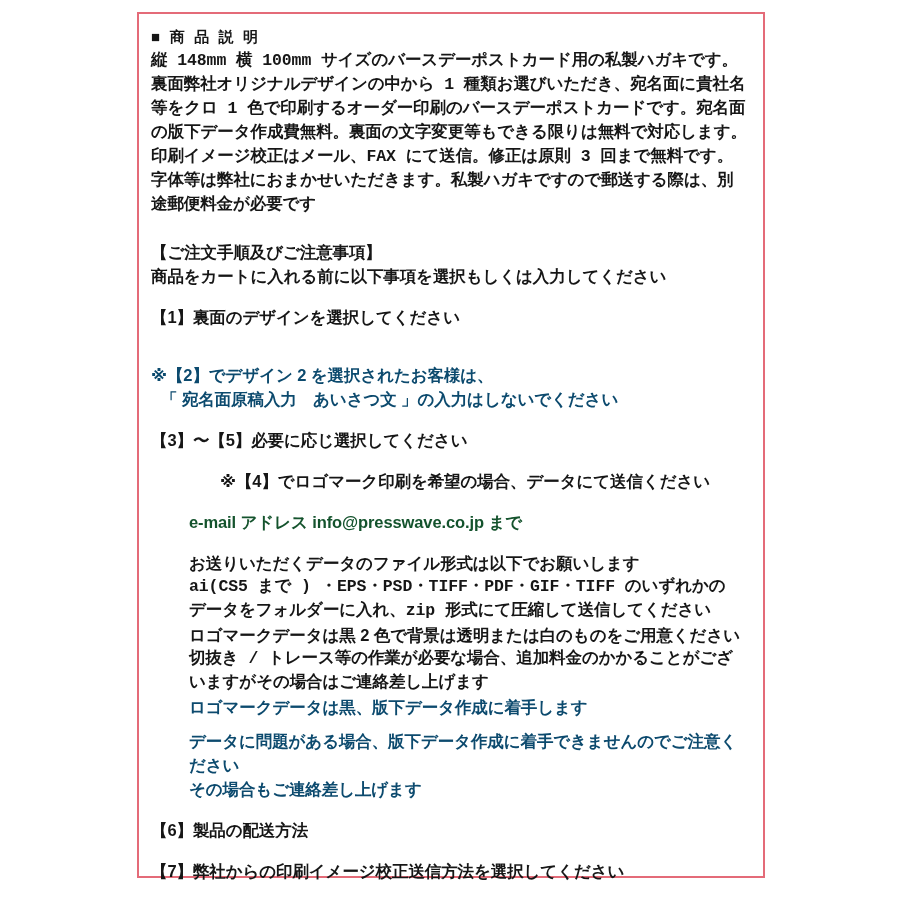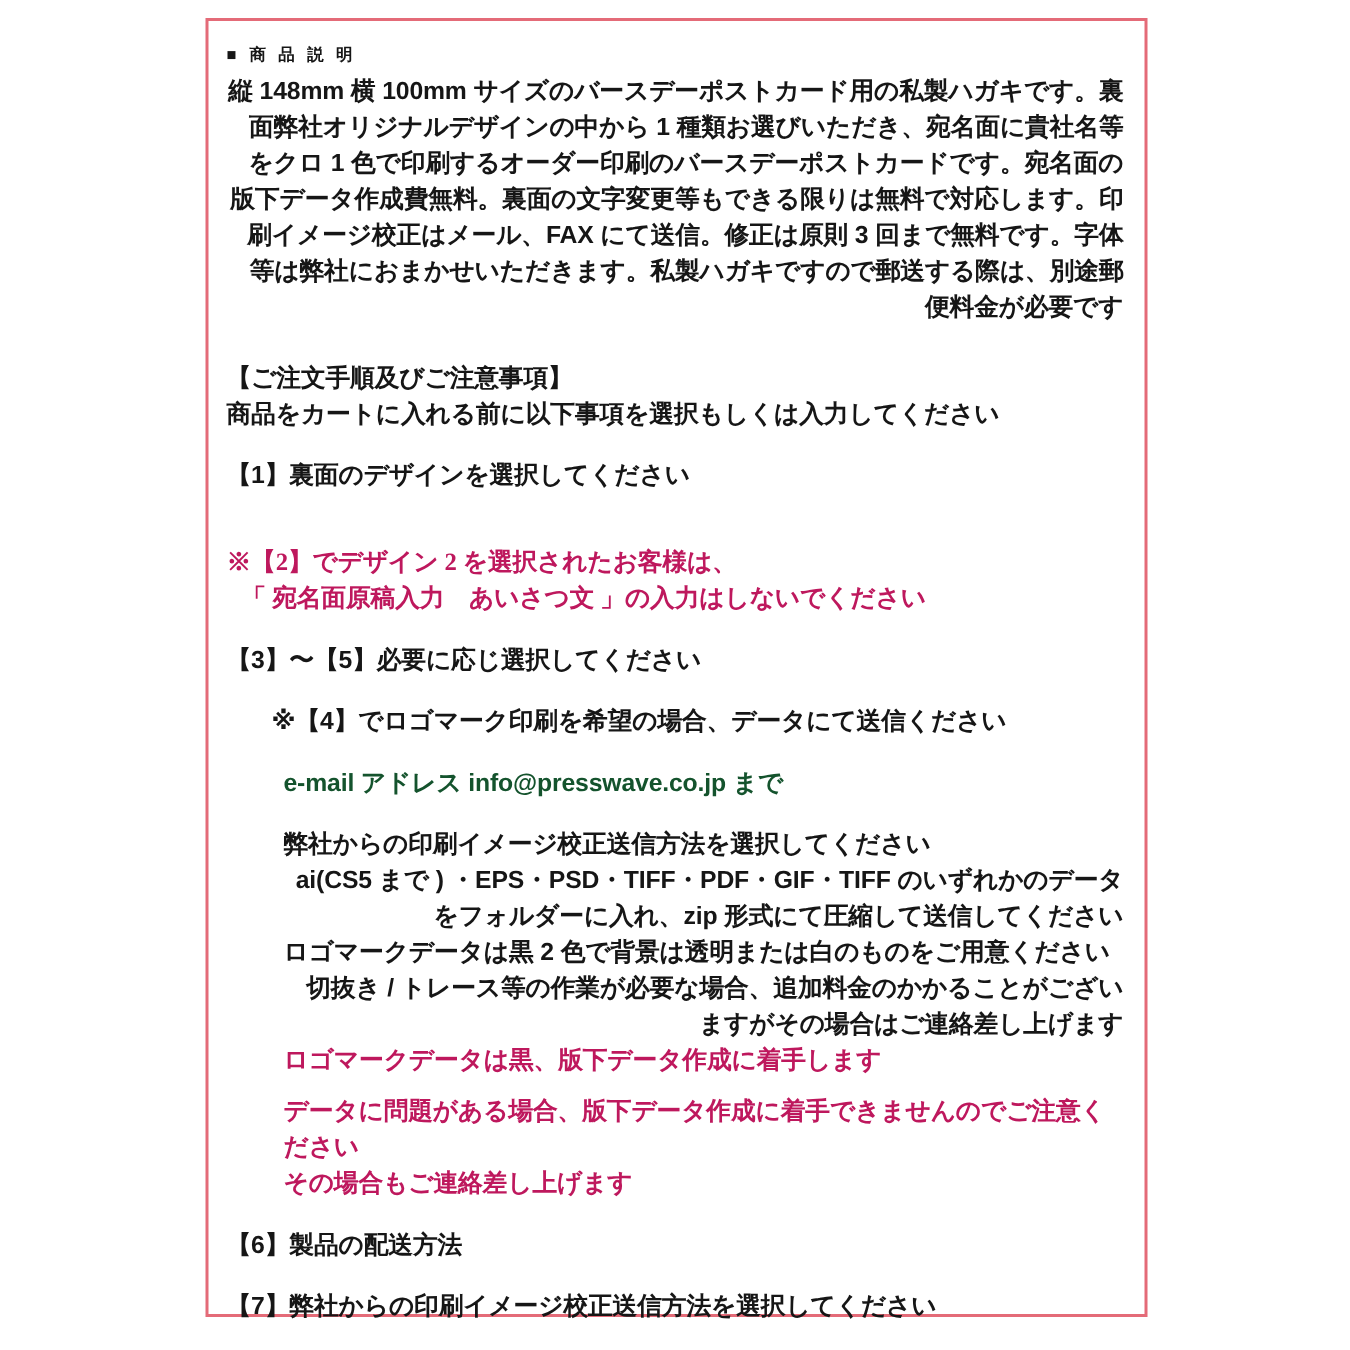--- a/index.html
+++ b/index.html
@@ -36,46 +36,47 @@
   }
 
   
   .blk { margin: 0; }
   .para { margin: 0; }
 
   
   .heading {
     font-weight: bold;
     letter-spacing: 2.6px;
-    font-size: 11px;
+    font-size: 15px;
     line-height: 24px;
   }
   .heading .sq {
     letter-spacing: 3px;
   }
 
   
   .gap-lg { height: 23px; }
   .gap-md { height: 17px; }
   .gap-sm { height: 10px; }
 
   
   .ind-1 { padding-left: 10px; }
-  .ind-2 { padding-left: 30px; }
+  .ind-2 { padding-left: 30px; text-align: center; }
   .ind-3 { padding-left: 38px; }
 
   
-  .c-red  { color: #be185d; font-family: Liberation Serif, serif; }
+  .c-red  { color: #0c4a6e; }
   .c-blue { color: #14532d; }
 
   
   .flow {
-    text-align: right;
+    text-align: left;
     word-break: break-all;
     line-break: strict;
+    font-family: Liberation Mono, monospace;
   }
 </style>
 </head>
 <body>
 
 <div class="doc-frame">
   <div class="doc-body">
 
     <div class="blk heading">
       <span class="sq">■</span>
@@ -110,21 +111,21 @@
     <div class="blk ind-2">※【4】でロゴマーク印刷を希望の場合、データにて送信ください</div>
 
     <div class="gap-md"></div>
 
     <div class="blk ind-3 c-blue">
       <span>e-mail アドレス </span><span>info@presswave.co.jp</span><span> まで</span>
     </div>
 
     <div class="gap-md"></div>
 
-    <div class="blk ind-3">弊社からの印刷イメージ校正送信方法を選択してください</div>
+    <div class="blk ind-3">お送りいただくデータのファイル形式は以下でお願いします</div>
     <div class="blk ind-3 flow">ai(CS5 まで ) ・EPS・PSD・TIFF・PDF・GIF・TIFF のいずれかのデータをフォルダーに入れ、zip 形式にて圧縮して送信してください</div>
     <div class="blk ind-3">ロゴマークデータは黒 2 色で背景は透明または白のものをご用意ください</div>
     <div class="blk ind-3 flow">切抜き / トレース等の作業が必要な場合、追加料金のかかることがございますがその場合はご連絡差し上げます</div>
     <div class="blk ind-3 c-red">ロゴマークデータは黒、版下データ作成に着手します</div>
 
     <div class="gap-sm"></div>
 
     <div class="blk ind-3 c-red">データに問題がある場合、版下データ作成に着手できませんのでご注意ください</div>
     <div class="blk ind-3 c-red">その場合もご連絡差し上げます</div>
 

